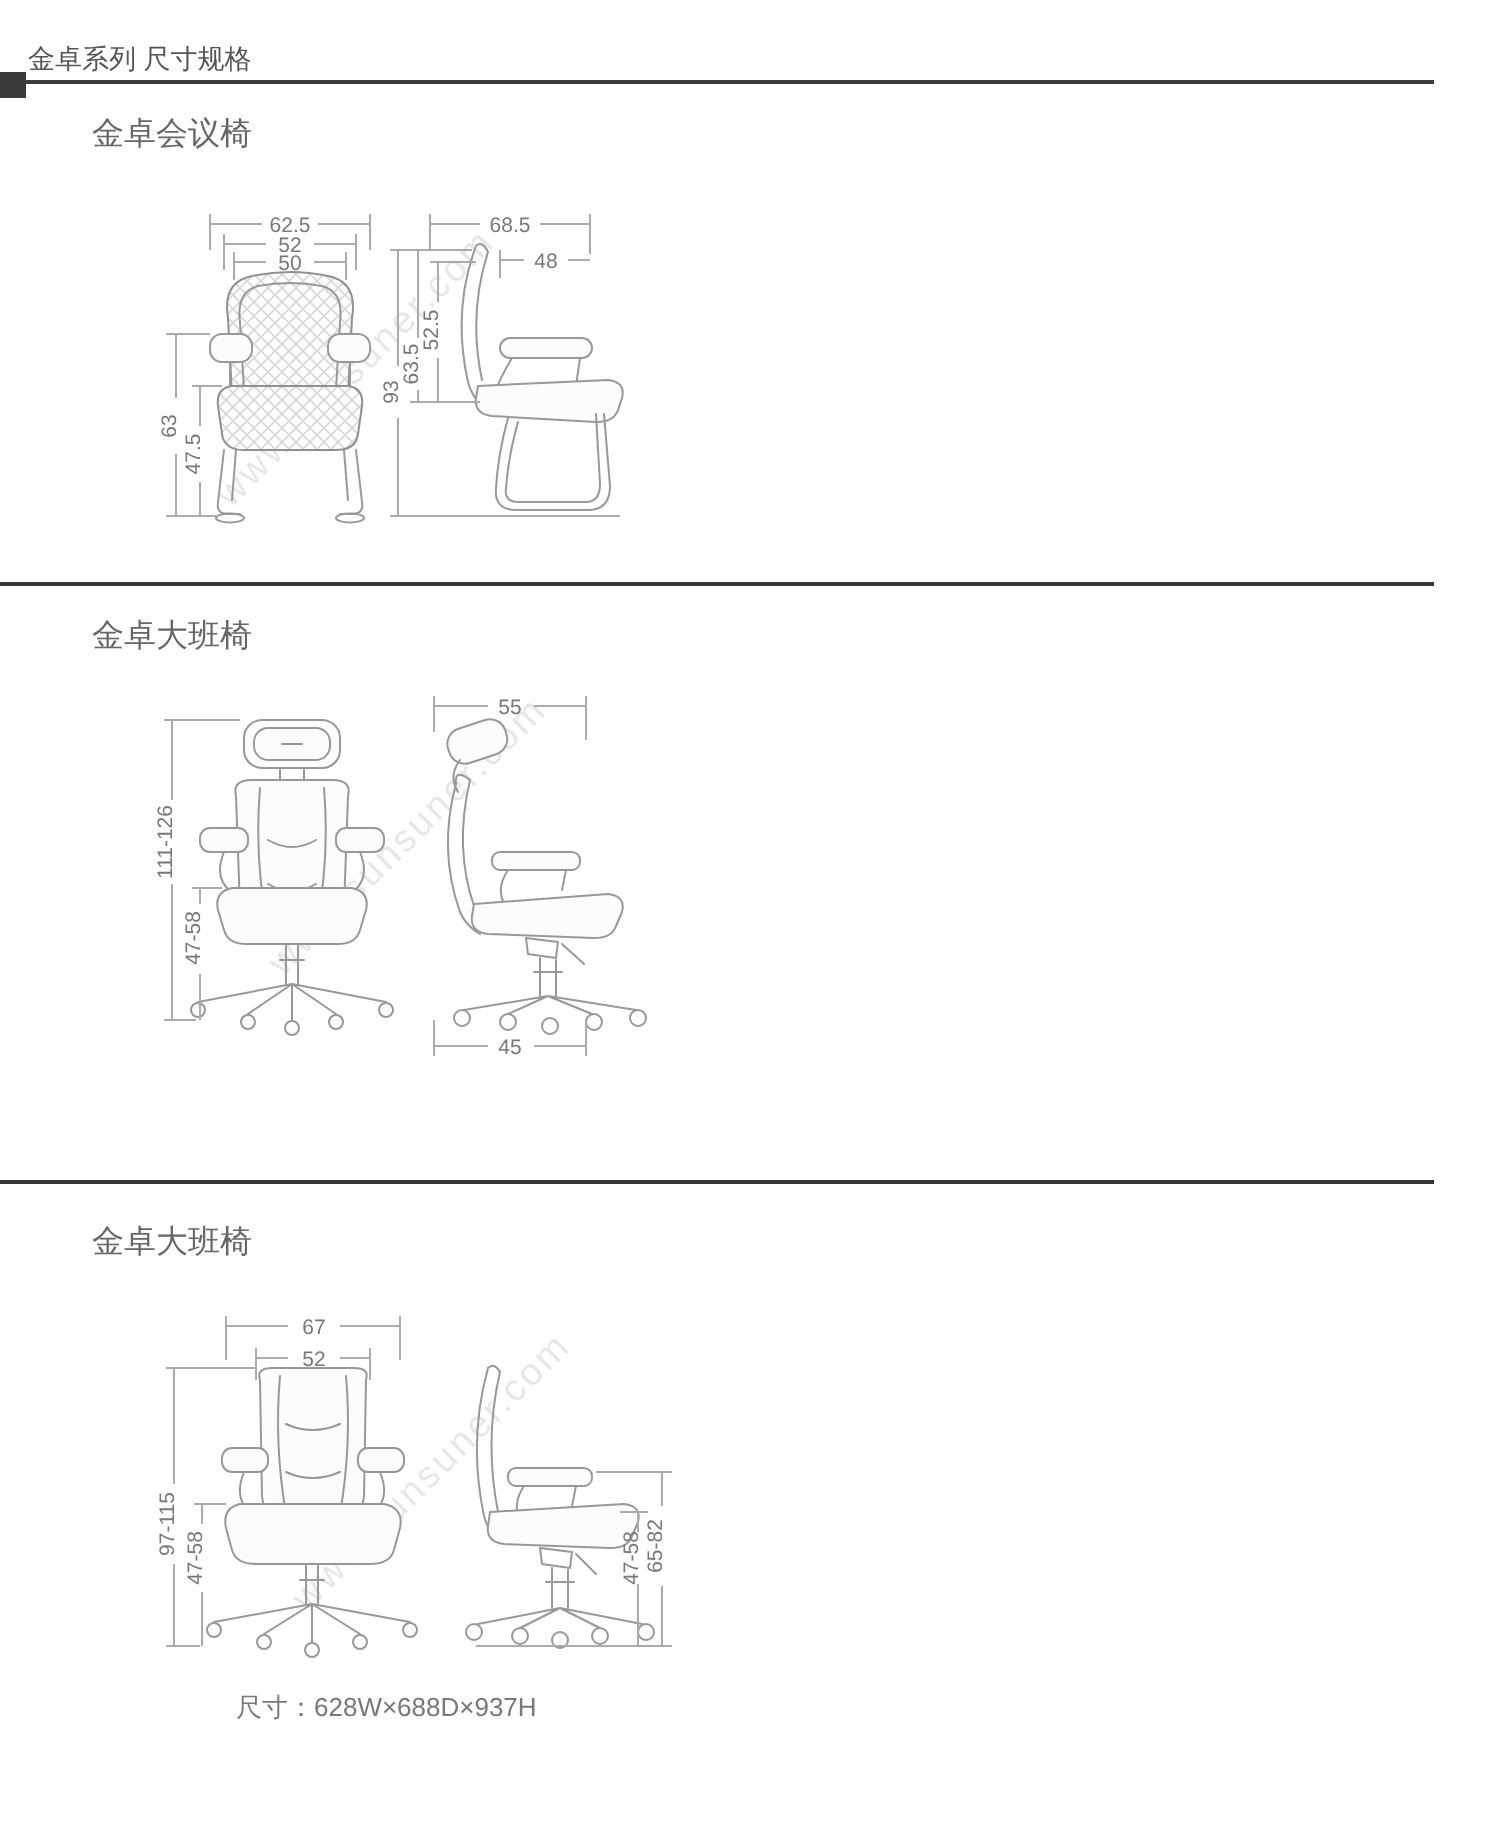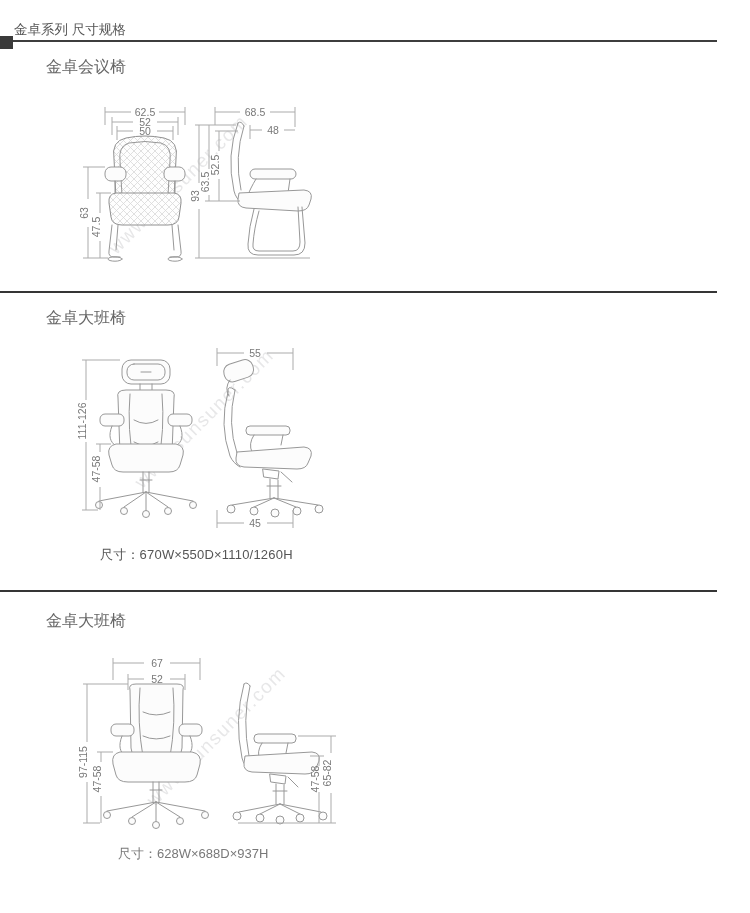--- a/index.html
+++ b/index.html
@@ -163,21 +163,20 @@
     <g>
       <path class="dl" d="M139,8 V26 M215,8 V30 M139,13 H166 M189,13 H215"></path>
       <text class="dt" x="177" y="17">55</text>
     </g>
     <g>
       <path class="dl" d="M139,170 V188 M215,170 V188 M139,183 H166 M189,183 H215"></path>
       <text class="dt" x="177" y="187">45</text>
     </g>
   </svg>
 
-  <div class="abs size-label" style="left:100px;top:546px">尺寸：670W×550D×1110/1260H</div>
 
   <div class="abs divider" style="top:590px"></div>
 
   <div class="abs sec-heading" style="top:611px">金卓大班椅</div>
 
   <div class="abs wm" style="left:150px;top:792px">www.sunsuner.com</div>
 
   <svg class="abs" style="left:78px;top:650px" width="270" height="190" viewBox="0 0 270 190">
 
     <g>

